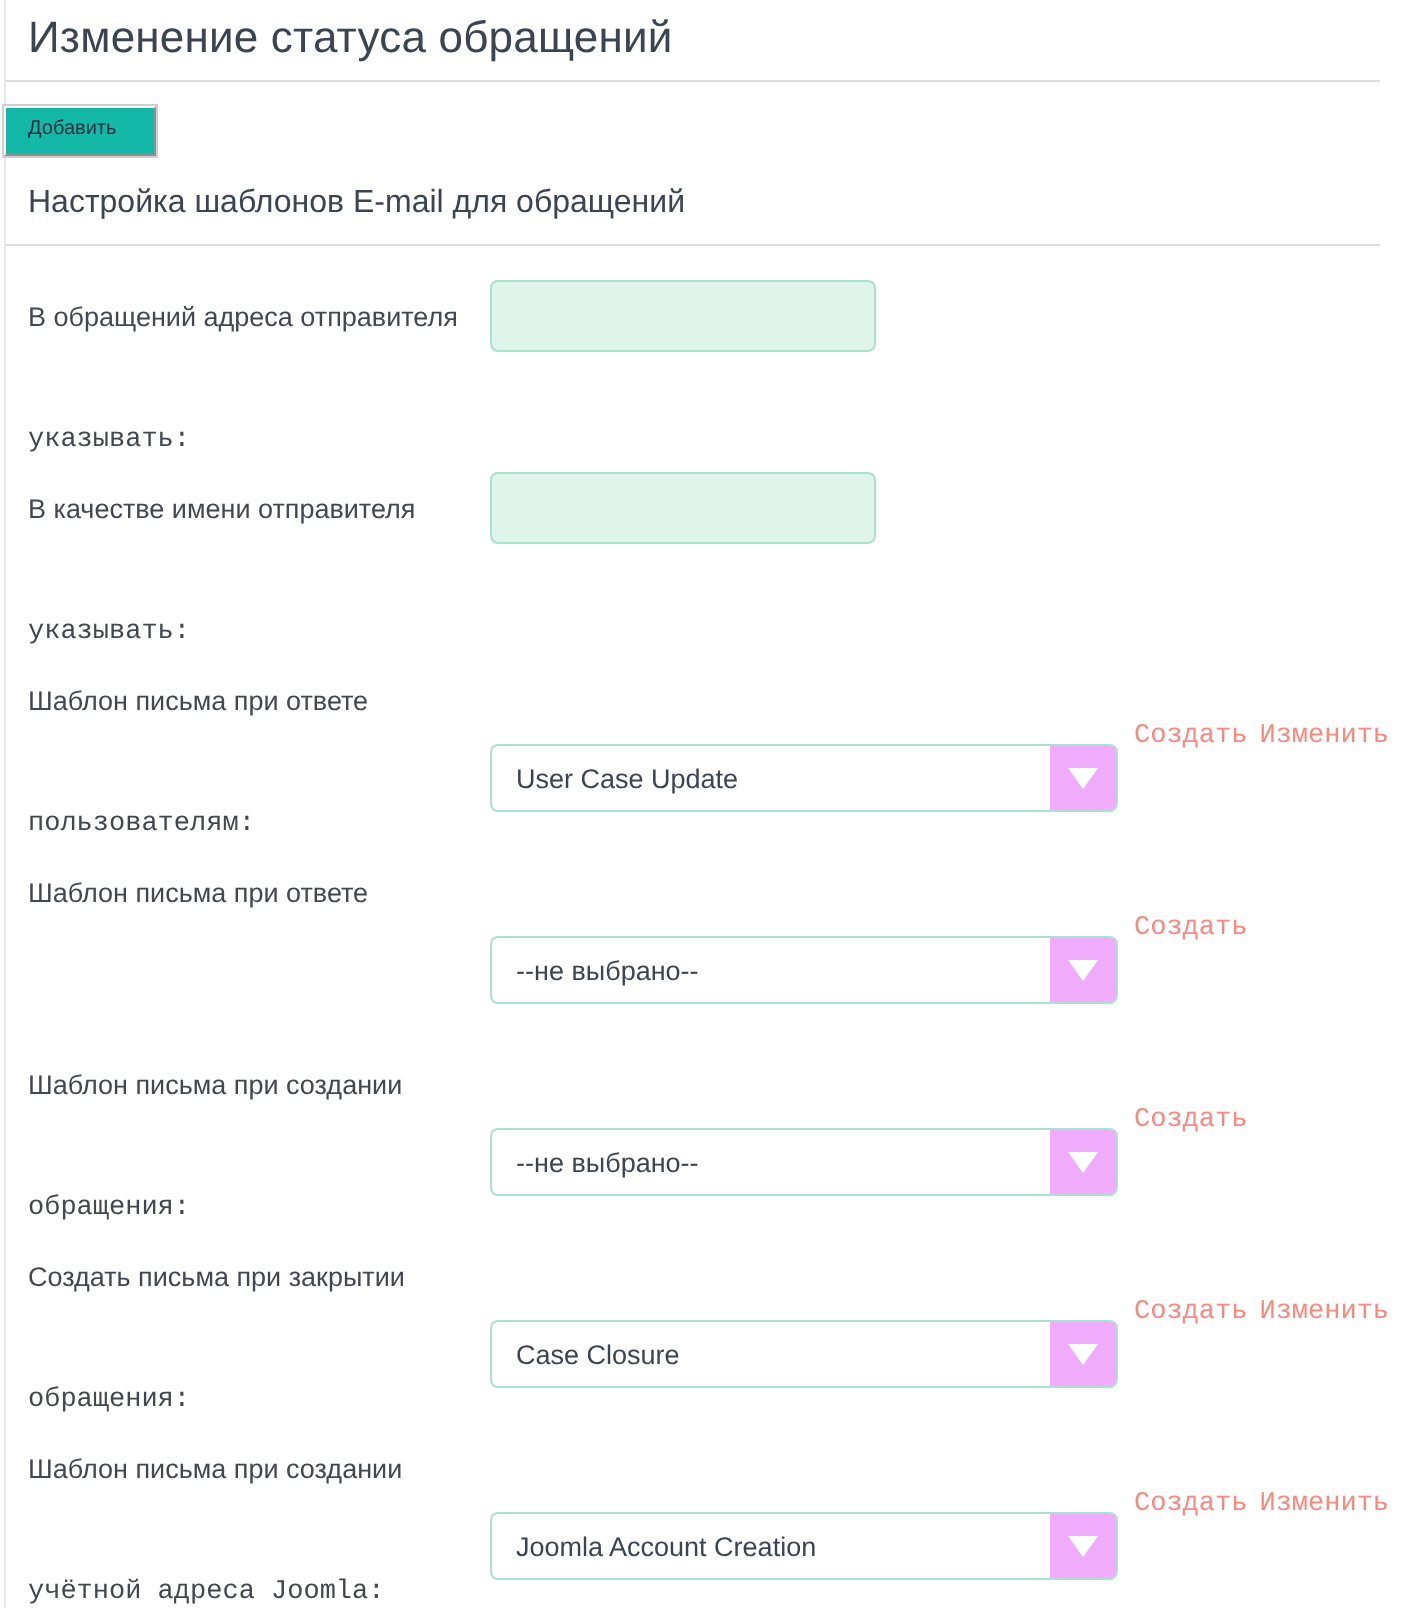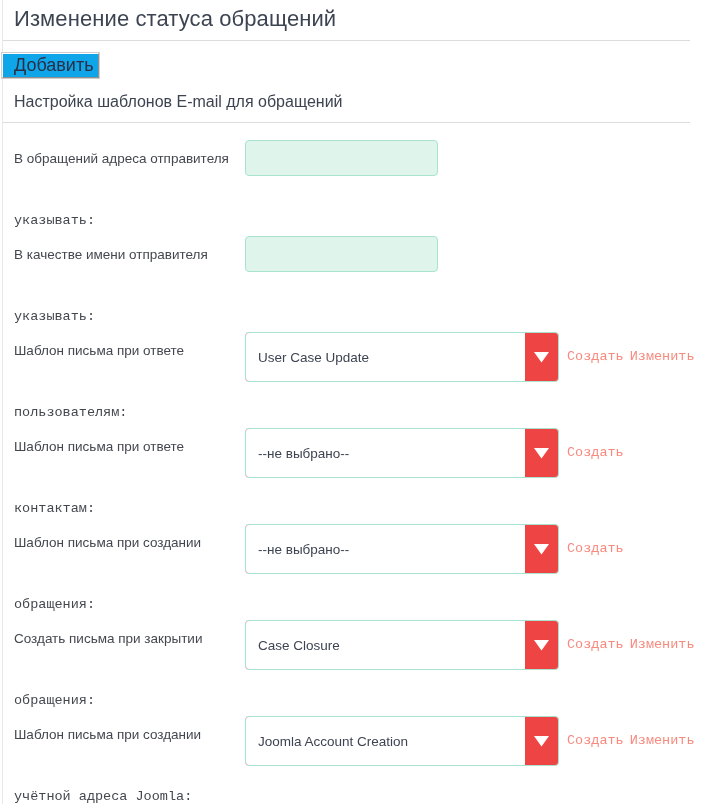--- a/index.html
+++ b/index.html
@@ -41,28 +41,28 @@
     margin: 10px 0 0 0;
     width: 687px;
     margin-left: -11px;
   }
 
   
   .btn-row { padding: 12px 0 0 0; }
   .btn-add {
     display: inline-block;
     font-family: "Liberation Sans", "DejaVu Sans", sans-serif;
-    font-size: 18px;
+    font-size: 10px;
     color: #2b2f45;
-    background: #0ea5e9;
+    background: #14b8a6;
     border: 1px solid #ffffff;
     border-right-color: #8f8f8f;
     border-bottom-color: #8f8f8f;
     outline: 1px solid #cfcfcf;
-    padding: 3px 4px 4px 11px;
+    padding: 3px 19px 4px 11px;
     line-height: 16px;
     cursor: pointer;
     margin-left: -12px;
   }
 
   
   .section-title {
     font-size: 16px;
     font-weight: 400;
     color: #3d4451;
@@ -115,27 +115,28 @@
     font-size: 13.5px;
     color: #3d4451;
     padding: 0 8px;
     font-family: "Liberation Sans", "DejaVu Sans", sans-serif;
   }
 
   
   .select {
     position: relative;
     width: 314px;
-    height: 50px;
-    background: #ef4444;
+    height: 34px;
+    background: #f0abfc;
     border: 1px solid #a9e3cf;
     border-radius: 4px;
     display: flex;
     align-items: stretch;
     cursor: pointer;
+    margin-top: 40px;
   }
   .select .sel-text {
     flex: 1 1 auto;
     background: #ffffff;
     border-radius: 3px 0 0 3px;
     display: flex;
     align-items: center;
     padding-left: 12px;
     font-size: 13.5px;
     color: #3d4451;
@@ -207,21 +208,21 @@
               </svg>
             </div>
           </div>
           <div class="links">
             <a>Создать</a>
             <a>Изменить</a>
           </div>
         </div>
       </div>
       <div class="row">
-        <div class="label"><span>Шаблон письма при ответе</span><span class="l2">контактам:</span></div>
+        <div class="label"><span>Шаблон письма при ответе</span></div>
         <div class="ctl">
           <div class="select">
             <div class="sel-text">--не выбрано--</div>
             <div class="sel-arrow">
               <svg width="15" height="11" viewBox="0 0 15 11" aria-hidden="true">
                 <polygon points="0,0 15,0 7.5,10.5" fill="#ffffff"></polygon>
               </svg>
             </div>
           </div>
           <div class="links">

